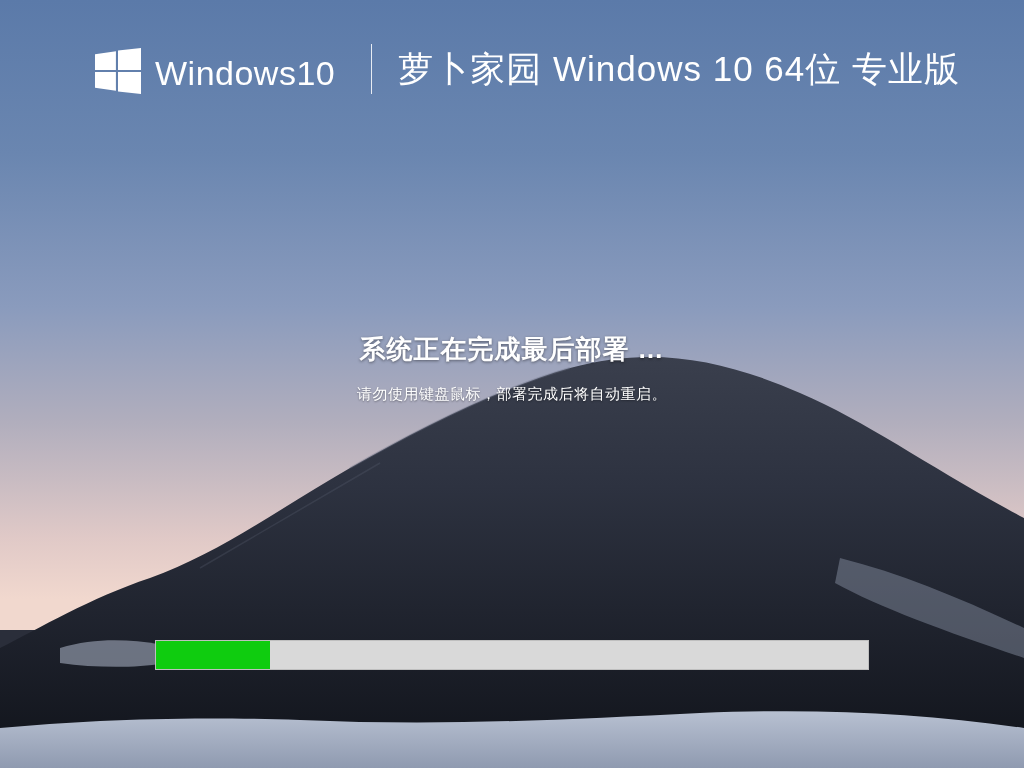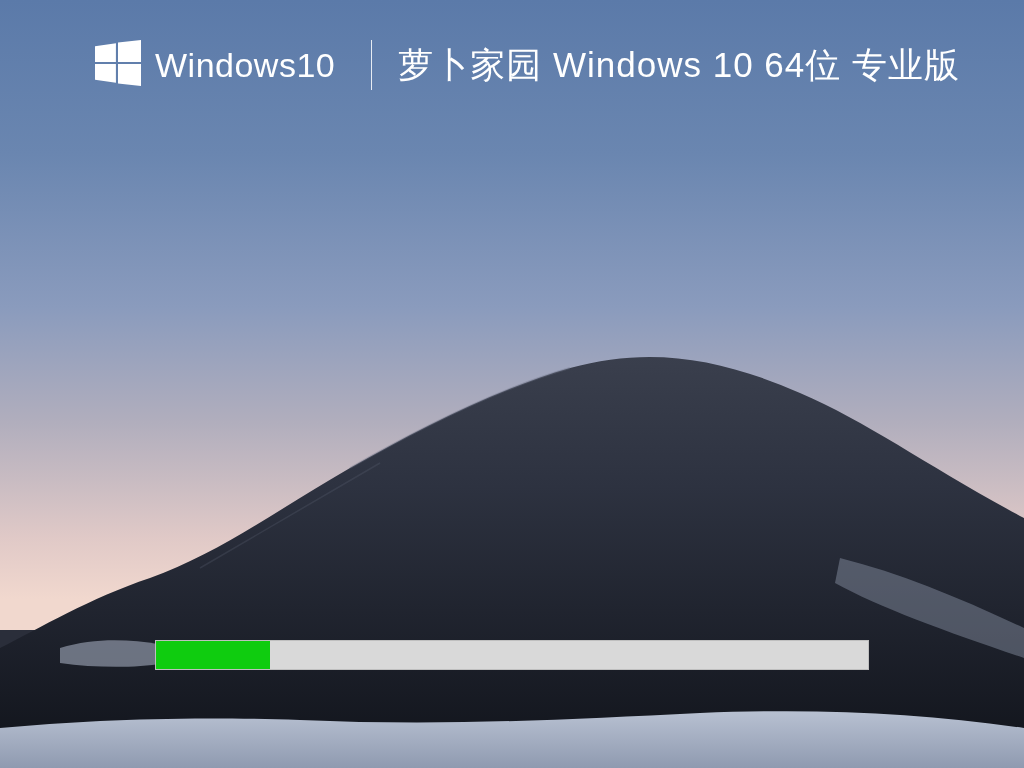--- a/index.html
+++ b/index.html
@@ -38,20 +38,21 @@
     left: 95px;
     right: 60px;
     display: flex;
     align-items: center;
     color: #ffffff;
   }
   .win-logo {
     display: flex;
     align-items: center;
     gap: 14px;
+    margin-top: 8px;
   }
   .win-logo svg { width: 46px; height: 46px; }
   .win-logo-text {
     font-size: 34px;
     font-weight: 400;
     letter-spacing: 0.5px;
     color: #ffffff;
   }
   .divider {
     width: 1px;
@@ -145,18 +146,22 @@
             <polygon points="44,46 88,46 88,88 44,83"></polygon>
           </g>
         </svg>
       </span>
       <span class="win-logo-text">Windows10</span>
     </div>
     <div class="divider"></div>
     <div class="edition-text">萝卜家园 Windows 10 64位 专业版</div>
   </div>
 
+  <div class="status-block">
+    <div class="status-main">系统正在完成最后部署 …</div>
+    <div class="status-sub">请勿使用键盘鼠标，部署完成后将自动重启。</div>
+  </div>
 
   <div class="progress-track">
     <div class="progress-fill" style="width:16%;background:#0fcc0f;"></div>
   </div>
 
 </div>
 
 </body></html>

